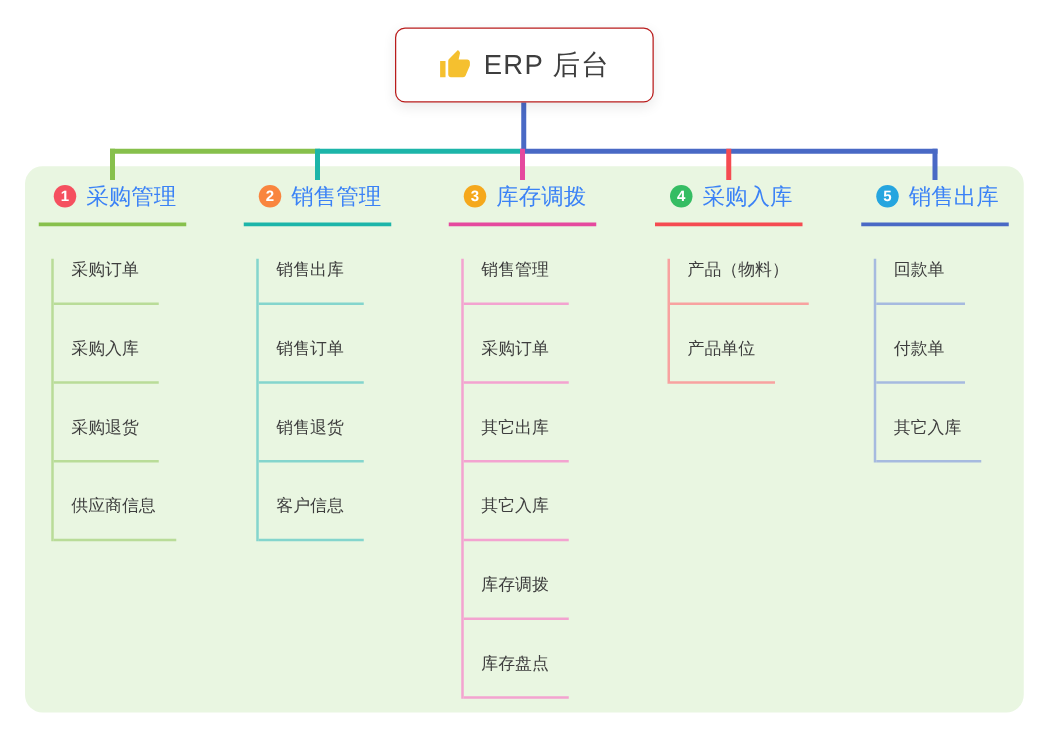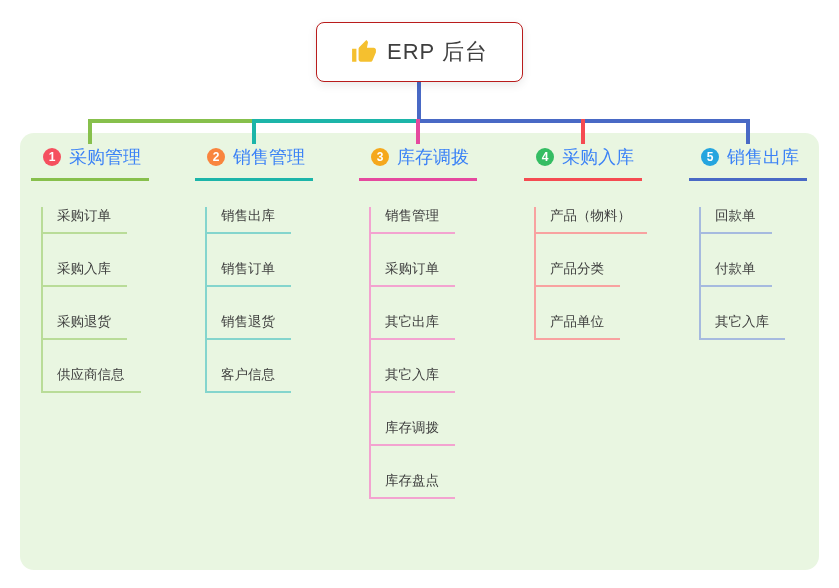--- a/index.html
+++ b/index.html
@@ -27,21 +27,21 @@
 
   
   .column { position:absolute; top:145px; }
   .bheader { display:flex; align-items:center; gap:8px; min-width:118px; width:max-content;
              padding:0 6px 9px 12px; border-bottom:3px solid var(--main); cursor:default; }
   .badge { width:18px; height:18px; border-radius:50%; background:var(--badge);
            color:#fff; font-size:12px; font-weight:700; line-height:18px; text-align:center;
            flex:0 0 18px; }
   .btitle { font-size:18px; color:#3b82f6; font-weight:400; white-space:nowrap; }
   .children { margin-left:10px; border-left:2px solid var(--light); width:max-content; }
-  .child { width:max-content; margin-top:26px; padding:0 16px 7px 14px;
+  .child { width:max-content; margin-top:26px; padding:0 16px 17px 14px;
            border-bottom:2px solid var(--light);
            font-size:13.5px; color:#3e3e3e; white-space:nowrap; }
 
   .col-0 { left:31px; }
   .col-1 { left:195px; }
   .col-2 { left:359px; }
   .col-3 { left:524px; }
   .col-4 { left:689px; }
 </style>
 </head>
@@ -109,21 +109,20 @@
       </div>
   </div>
 
   <div class="column col-3" style="--main: #f54b51; --light: #f8a2a0; --badge: #35bd63;">
     <div class="bheader">
       <span class="badge">4</span>
       <span class="btitle">采购入库</span>
     </div>
     <div class="children">
         <div class="child">产品（物料）</div>
-        <div class="child">产品分类</div>
         <div class="child">产品单位</div>
       </div>
   </div>
 
   <div class="column col-4" style="--main: #4969c5; --light: #a6badf; --badge: #25a5df;">
     <div class="bheader">
       <span class="badge">5</span>
       <span class="btitle">销售出库</span>
     </div>
     <div class="children">

